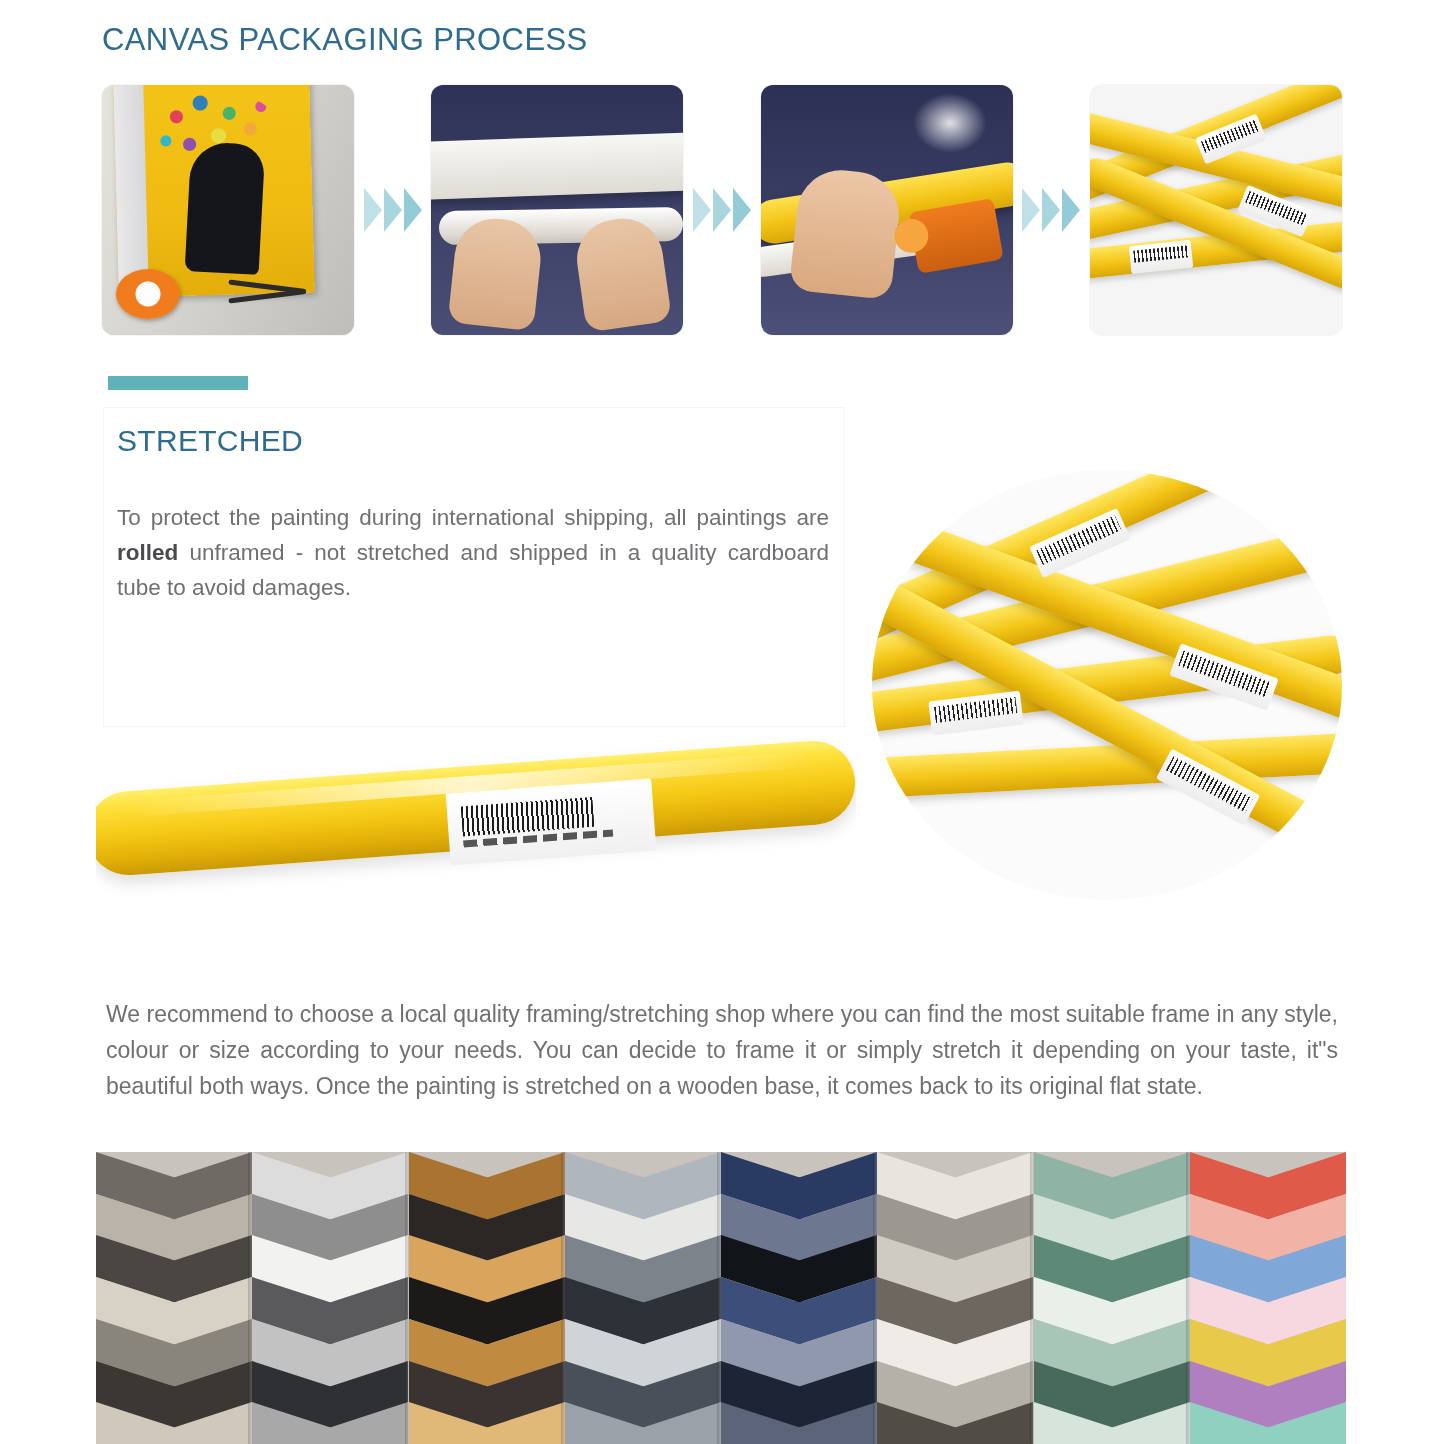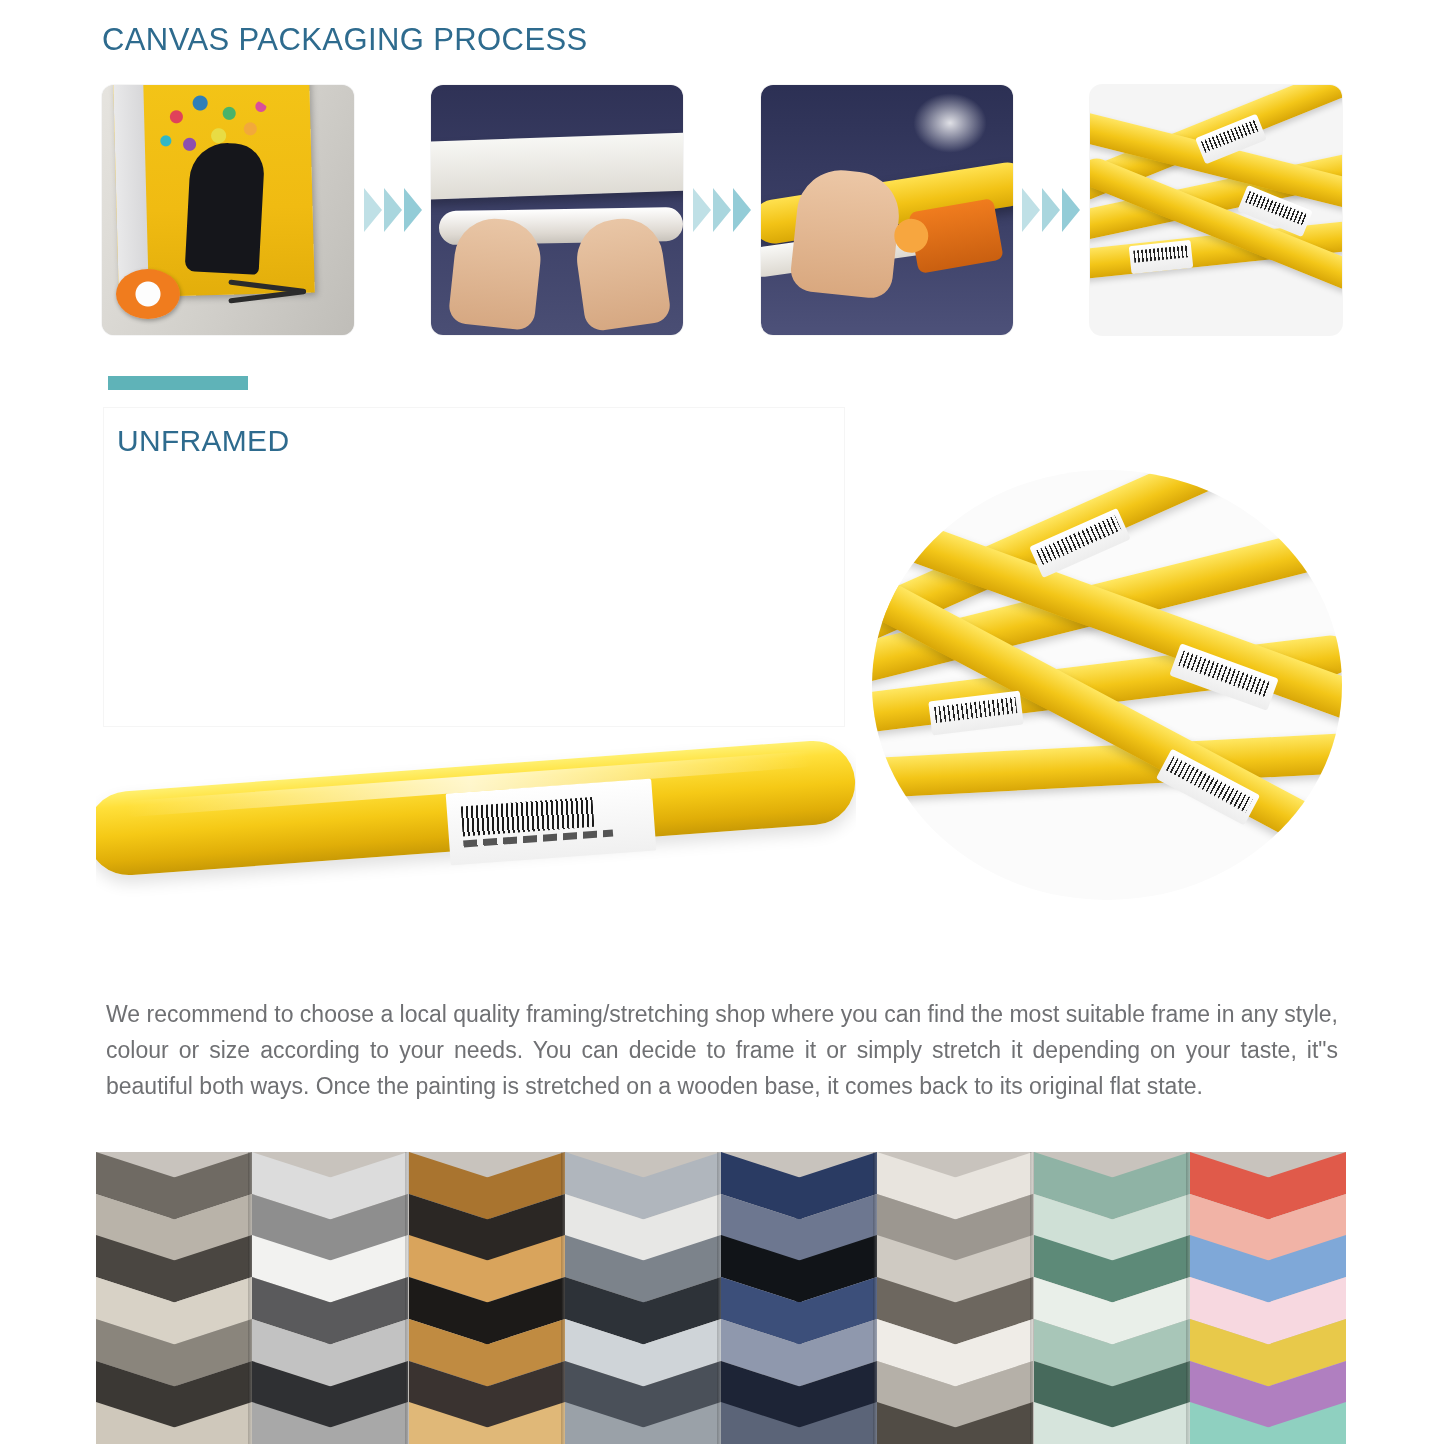--- a/index.html
+++ b/index.html
@@ -400,21 +400,24 @@
       <div class="lbl" style="left:108px; top:40px; width:66px; transform:rotate(-22deg);"></div>
       <div class="lbl" style="left:150px; top:112px; width:70px; transform:rotate(22deg);"></div>
       <div class="lbl" style="left:40px; top:158px; width:62px; transform:rotate(-6deg);"></div>
     </div>
 
   </div>
 
   <div class="teal-rule"></div>
 
   <div class="pack-card"></div>
-  <div class="pack-title">UNFRAMED</div>
+  <div class="pack-title">STRETCHED</div>
+  <div class="pack-body">
+    <span>To protect the painting during international shipping, all paintings are </span><b>rolled</b><span> unframed - not stretched and shipped in a quality cardboard tube to avoid damages.</span>
+  </div>
 
   <div class="circle-photo">
     <div class="t" style="left:-40px; top:40px; width:480px; transform:rotate(-24deg);"></div>
     <div class="t" style="left:-50px; top:118px; width:520px; transform:rotate(-14deg);"></div>
     <div class="t" style="left:-60px; top:196px; width:540px; transform:rotate(-7deg);"></div>
     <div class="t" style="left:-30px; top:276px; width:520px; transform:rotate(-3deg);"></div>
     <div class="t" style="left:-50px; top:120px; width:560px; transform:rotate(20deg);"></div>
     <div class="t" style="left:-40px; top:226px; width:540px; transform:rotate(28deg);"></div>
     <div class="lbl" style="left:160px; top:56px; width:96px; transform:rotate(-24deg);"></div>
     <div class="lbl" style="left:300px; top:190px; width:104px; transform:rotate(20deg);"></div>

